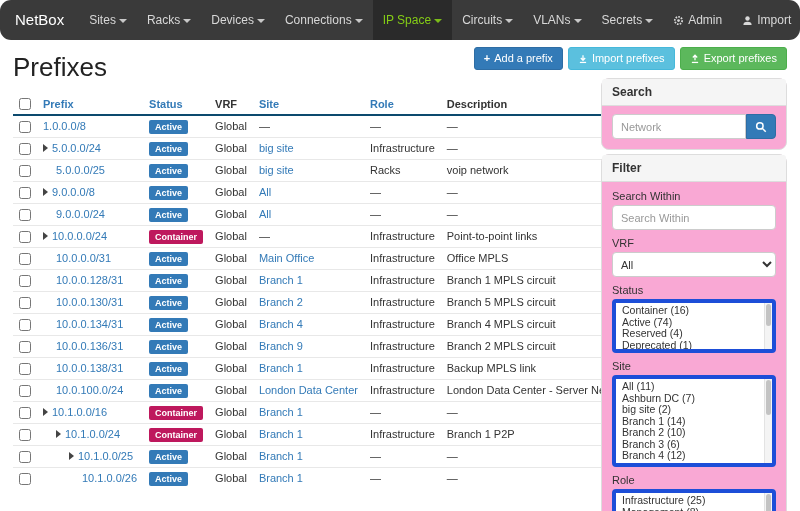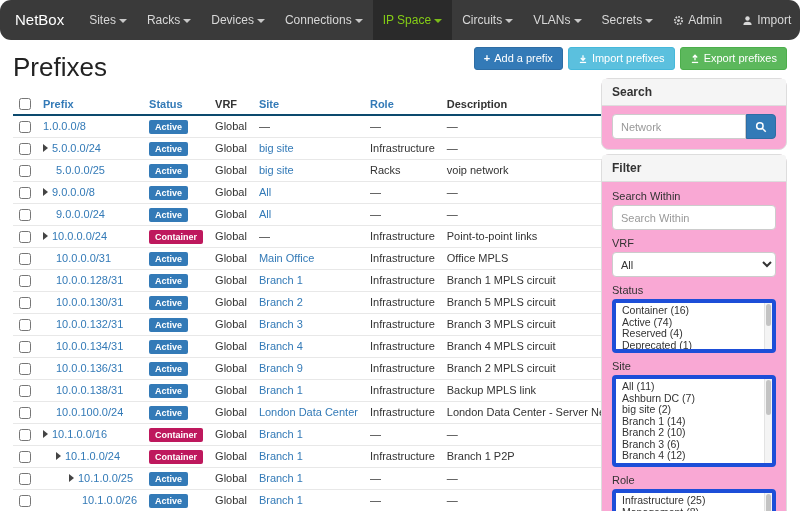--- a/index.html
+++ b/index.html
@@ -215,29 +215,20 @@
               <td class="c-check"><input type="checkbox" style=""></td>
               <td class="c-prefix"><span class="indent" style="width:13px"></span><a class="lnk">10.0.0.130/31</a></td>
               <td class="c-status"><span class="badge primary">Active</span></td>
               <td class="c-vrf"><span>Global</span></td>
               <td class="c-site"><a class="lnk">Branch 2</a></td>
               <td class="c-role"><span>Infrastructure</span></td>
               <td class="c-desc"><span>Branch 5 MPLS circuit</span></td>
             </tr>
             <tr>
               <td class="c-check"><input type="checkbox" style=""></td>
-              <td class="c-prefix"><span class="indent" style="width:13px"></span><a class="lnk">10.0.0.132/31</a></td>
-              <td class="c-status"><span class="badge primary">Active</span></td>
-              <td class="c-vrf"><span>Global</span></td>
-              <td class="c-site"><a class="lnk">Branch 3</a></td>
-              <td class="c-role"><span>Infrastructure</span></td>
-              <td class="c-desc"><span>Branch 3 MPLS circuit</span></td>
-            </tr>
-            <tr>
-              <td class="c-check"><input type="checkbox" style=""></td>
               <td class="c-prefix"><span class="indent" style="width:13px"></span><a class="lnk">10.0.0.134/31</a></td>
               <td class="c-status"><span class="badge primary">Active</span></td>
               <td class="c-vrf"><span>Global</span></td>
               <td class="c-site"><a class="lnk">Branch 4</a></td>
               <td class="c-role"><span>Infrastructure</span></td>
               <td class="c-desc"><span>Branch 4 MPLS circuit</span></td>
             </tr>
             <tr>
               <td class="c-check"><input type="checkbox" style=""></td>
               <td class="c-prefix"><span class="indent" style="width:13px"></span><a class="lnk">10.0.0.136/31</a></td>

